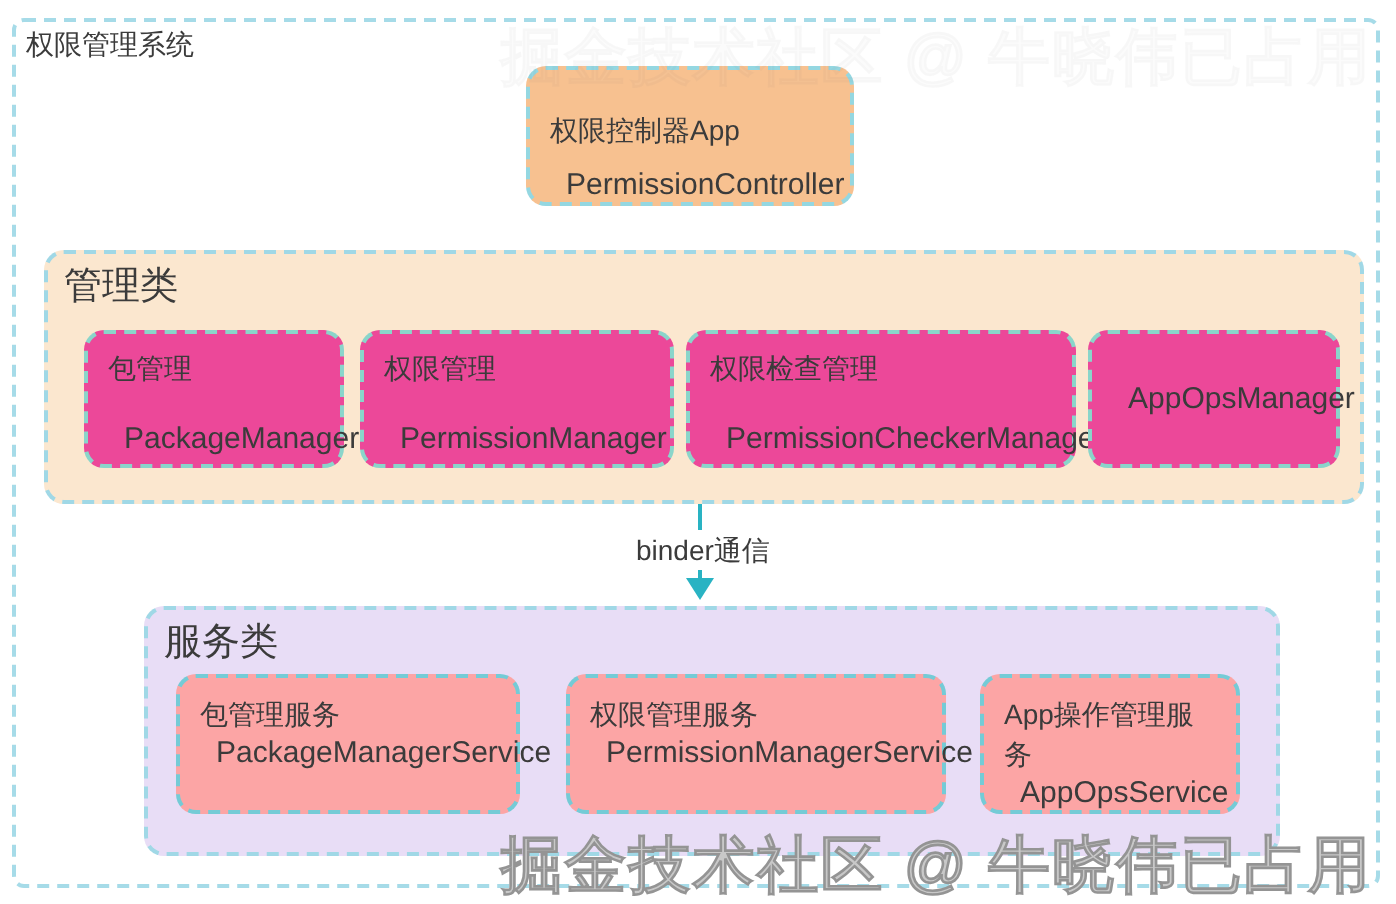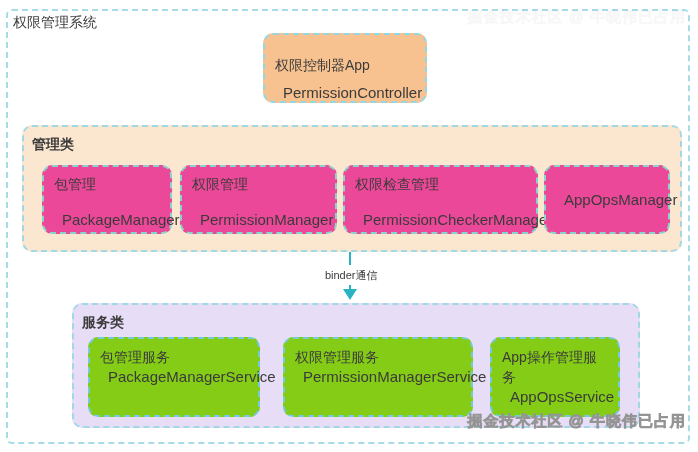--- a/index.html
+++ b/index.html
@@ -45,23 +45,22 @@
     background: #fbe7cf;
   }
   .service-group {
     left: 72px; top: 303px;
     width: 568px; height: 125px;
     background: #e8ddf6;
   }
   .group-label {
     position: absolute;
     left: 8px; top: 7px;
-    font-size: 14px;
-    line-height: 20px;
-    font-weight: bold;
+    font-size: 19px;
+    line-height: 20px;
   }
   
   .node {
     position: absolute;
     border-radius: 10px;
     box-sizing: border-box;
     padding: 7px 10px 0 10px;
     font-size: 14px;
     line-height: 20px;
   }
@@ -82,22 +81,22 @@
     top: 165px; height: 69px;
     background: #ec4899;
     border: 2px dashed #8ad5ca;
   }
   .green-node .cls { margin-top: 16px; }
   .g1 { left: 42px;  width: 130px; }
   .g2 { left: 180px; width: 157px; }
   .g3 { left: 343px; width: 195px; }
   .g4 { left: 544px; width: 126px; }
   .teal-node {
-    top: 337px; height: 80px;
-    background: #84cc16;
+    top: 337px; height: 70px;
+    background: #fca5a5;
     border: 2px dashed #74cbd6;
     padding-top: 8px;
   }
   .teal-node .cls { margin-top: 0; }
   .t1 { left: 88px;  width: 172px; }
   .t2 { left: 283px; width: 190px; }
   .t3 { left: 490px; width: 130px; }
   
   .arrow-line {
     position: absolute;
@@ -112,29 +111,29 @@
     border-left: 7px solid transparent;
     border-right: 7px solid transparent;
     border-top: 11px solid #29b3c3;
   }
   .arrow-label {
     position: absolute;
     left: 350px; top: 265px;
     transform: translateX(-48%);
     background: #ffffff;
     padding: 0 3px;
-    font-size: 11px;
+    font-size: 14px;
     line-height: 20px;
     white-space: nowrap;
   }
   
   .watermark {
     position: absolute;
     right: 12px;
-    font-size: 15px;
+    font-size: 31px;
     letter-spacing: 1px;
     white-space: nowrap;
     color: #c8c8c8;
     -webkit-text-stroke: 1.3px #949494;
     z-index: 5;
   }
   .watermark-bottom { top: 412px; }
   .watermark-top {
     top: 8px;
     opacity: 0.05;

